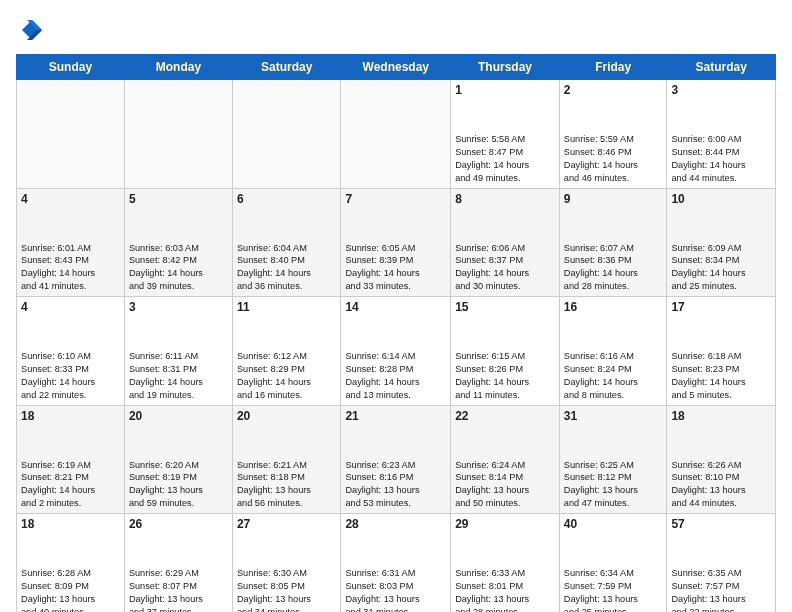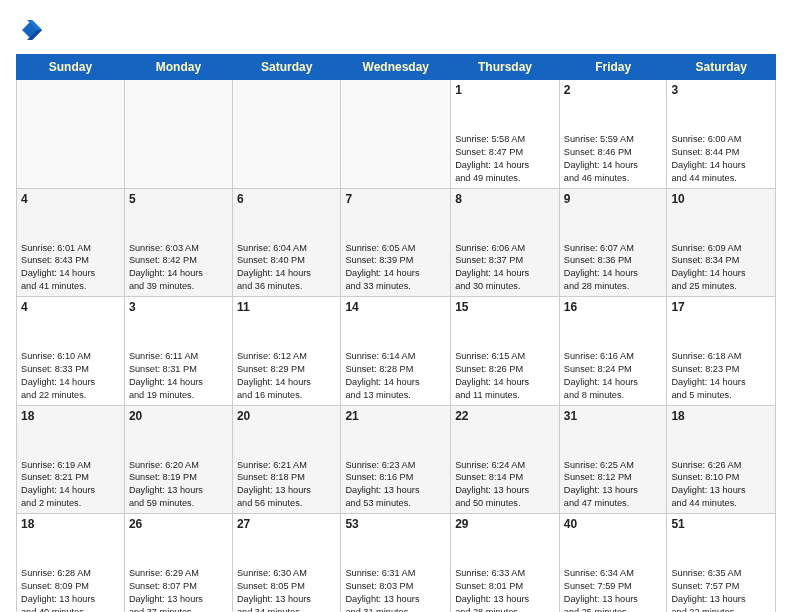--- a/index.html
+++ b/index.html
@@ -246,31 +246,31 @@
           </td>
           <td>
             <span class="day-number">26</span>
             <div class="day-info">Sunrise: 6:29 AM<br>Sunset: 8:07 PM<br>Daylight: 13 hours<br>and 37 minutes.</div>
           </td>
           <td>
             <span class="day-number">27</span>
             <div class="day-info">Sunrise: 6:30 AM<br>Sunset: 8:05 PM<br>Daylight: 13 hours<br>and 34 minutes.</div>
           </td>
           <td>
-            <span class="day-number">53</span>
+            <span class="day-number">28</span>
             <div class="day-info">Sunrise: 6:31 AM<br>Sunset: 8:03 PM<br>Daylight: 13 hours<br>and 31 minutes.</div>
           </td>
           <td>
             <span class="day-number">29</span>
             <div class="day-info">Sunrise: 6:33 AM<br>Sunset: 8:01 PM<br>Daylight: 13 hours<br>and 28 minutes.</div>
           </td>
           <td>
             <span class="day-number">40</span>
             <div class="day-info">Sunrise: 6:34 AM<br>Sunset: 7:59 PM<br>Daylight: 13 hours<br>and 25 minutes.</div>
           </td>
           <td>
-            <span class="day-number">51</span>
+            <span class="day-number">57</span>
             <div class="day-info">Sunrise: 6:35 AM<br>Sunset: 7:57 PM<br>Daylight: 13 hours<br>and 22 minutes.</div>
           </td>
         </tr>
       </tbody>
   </table>
 </div>
 
 </body></html>

